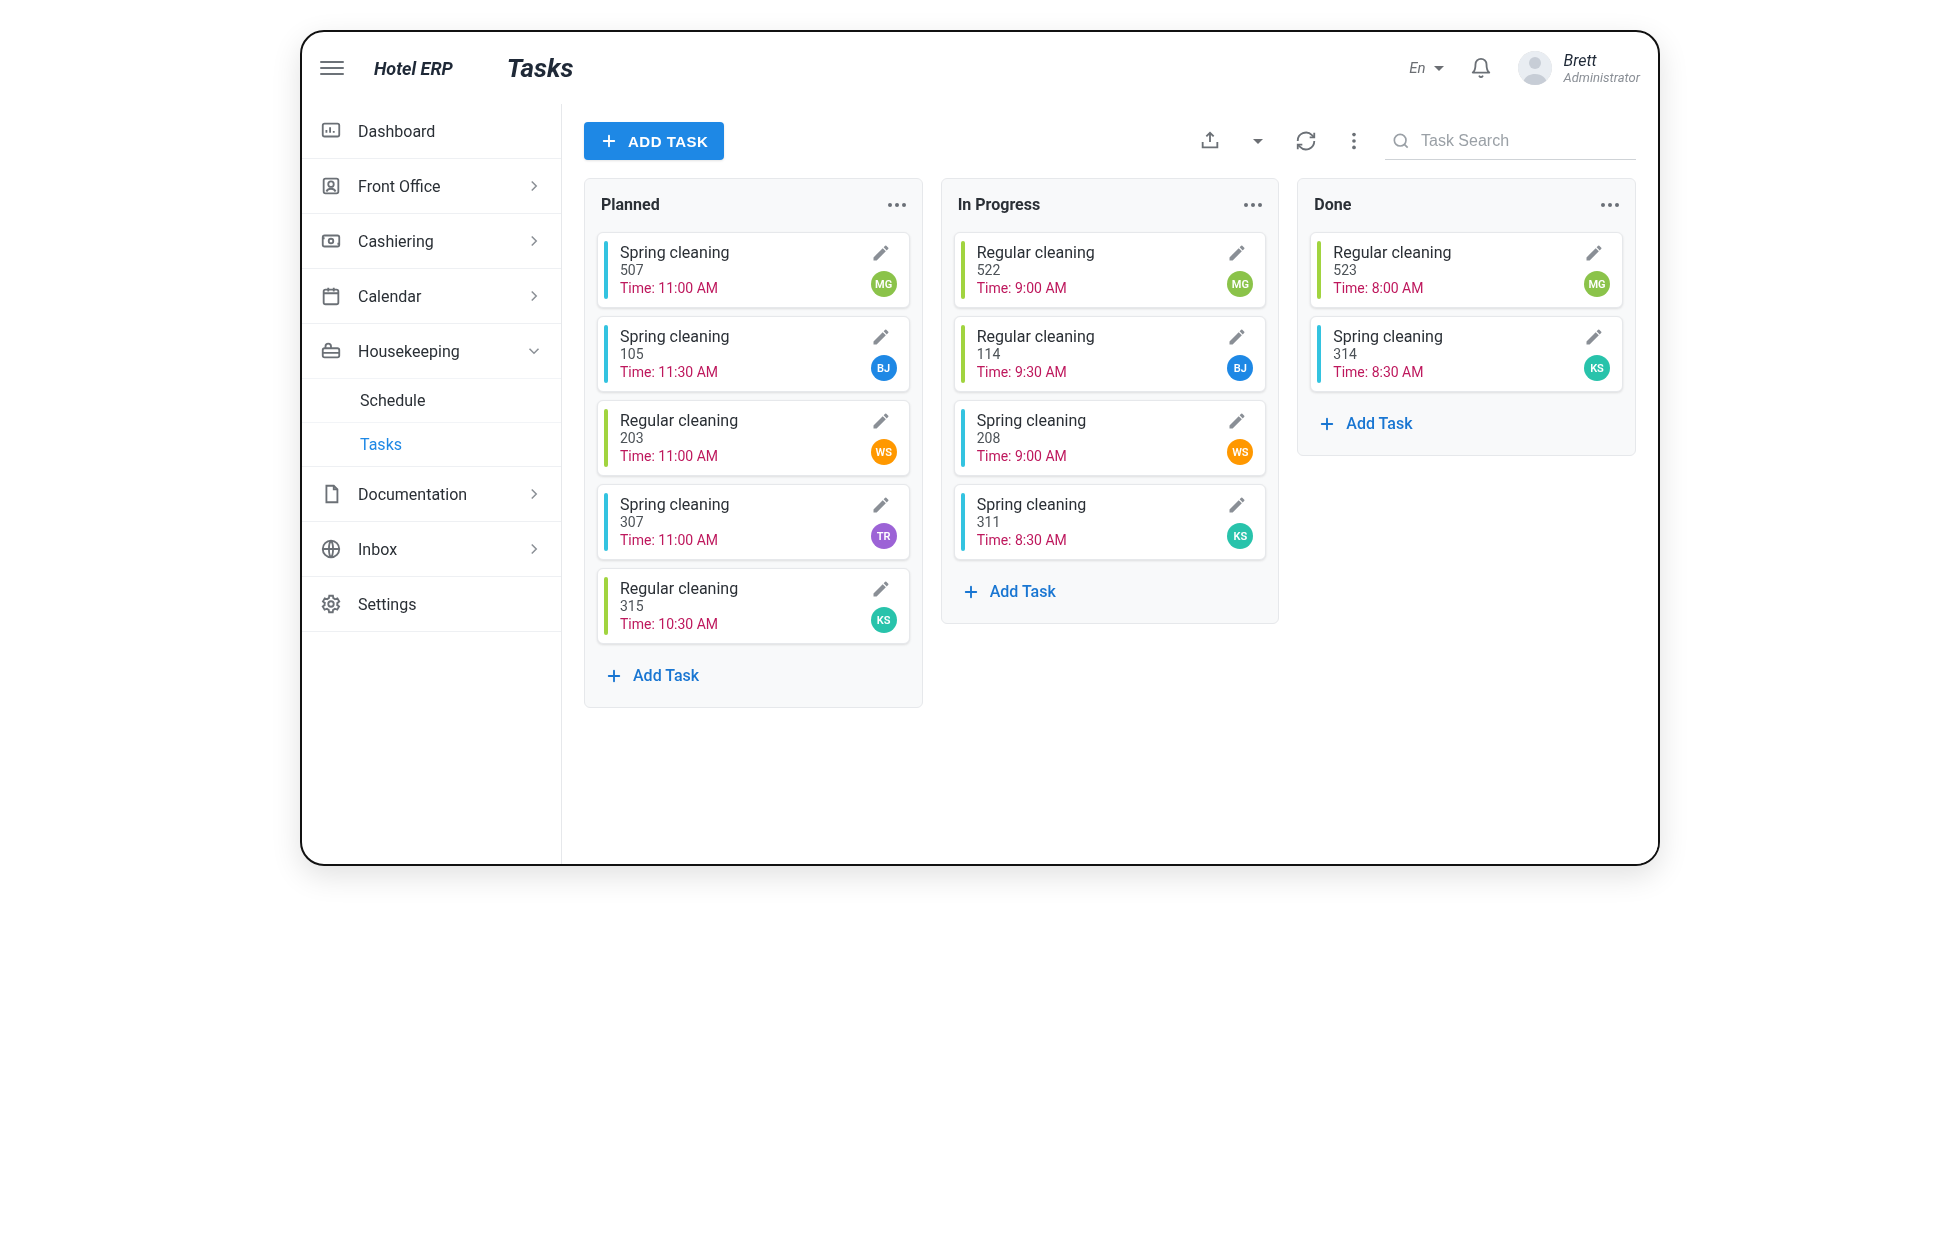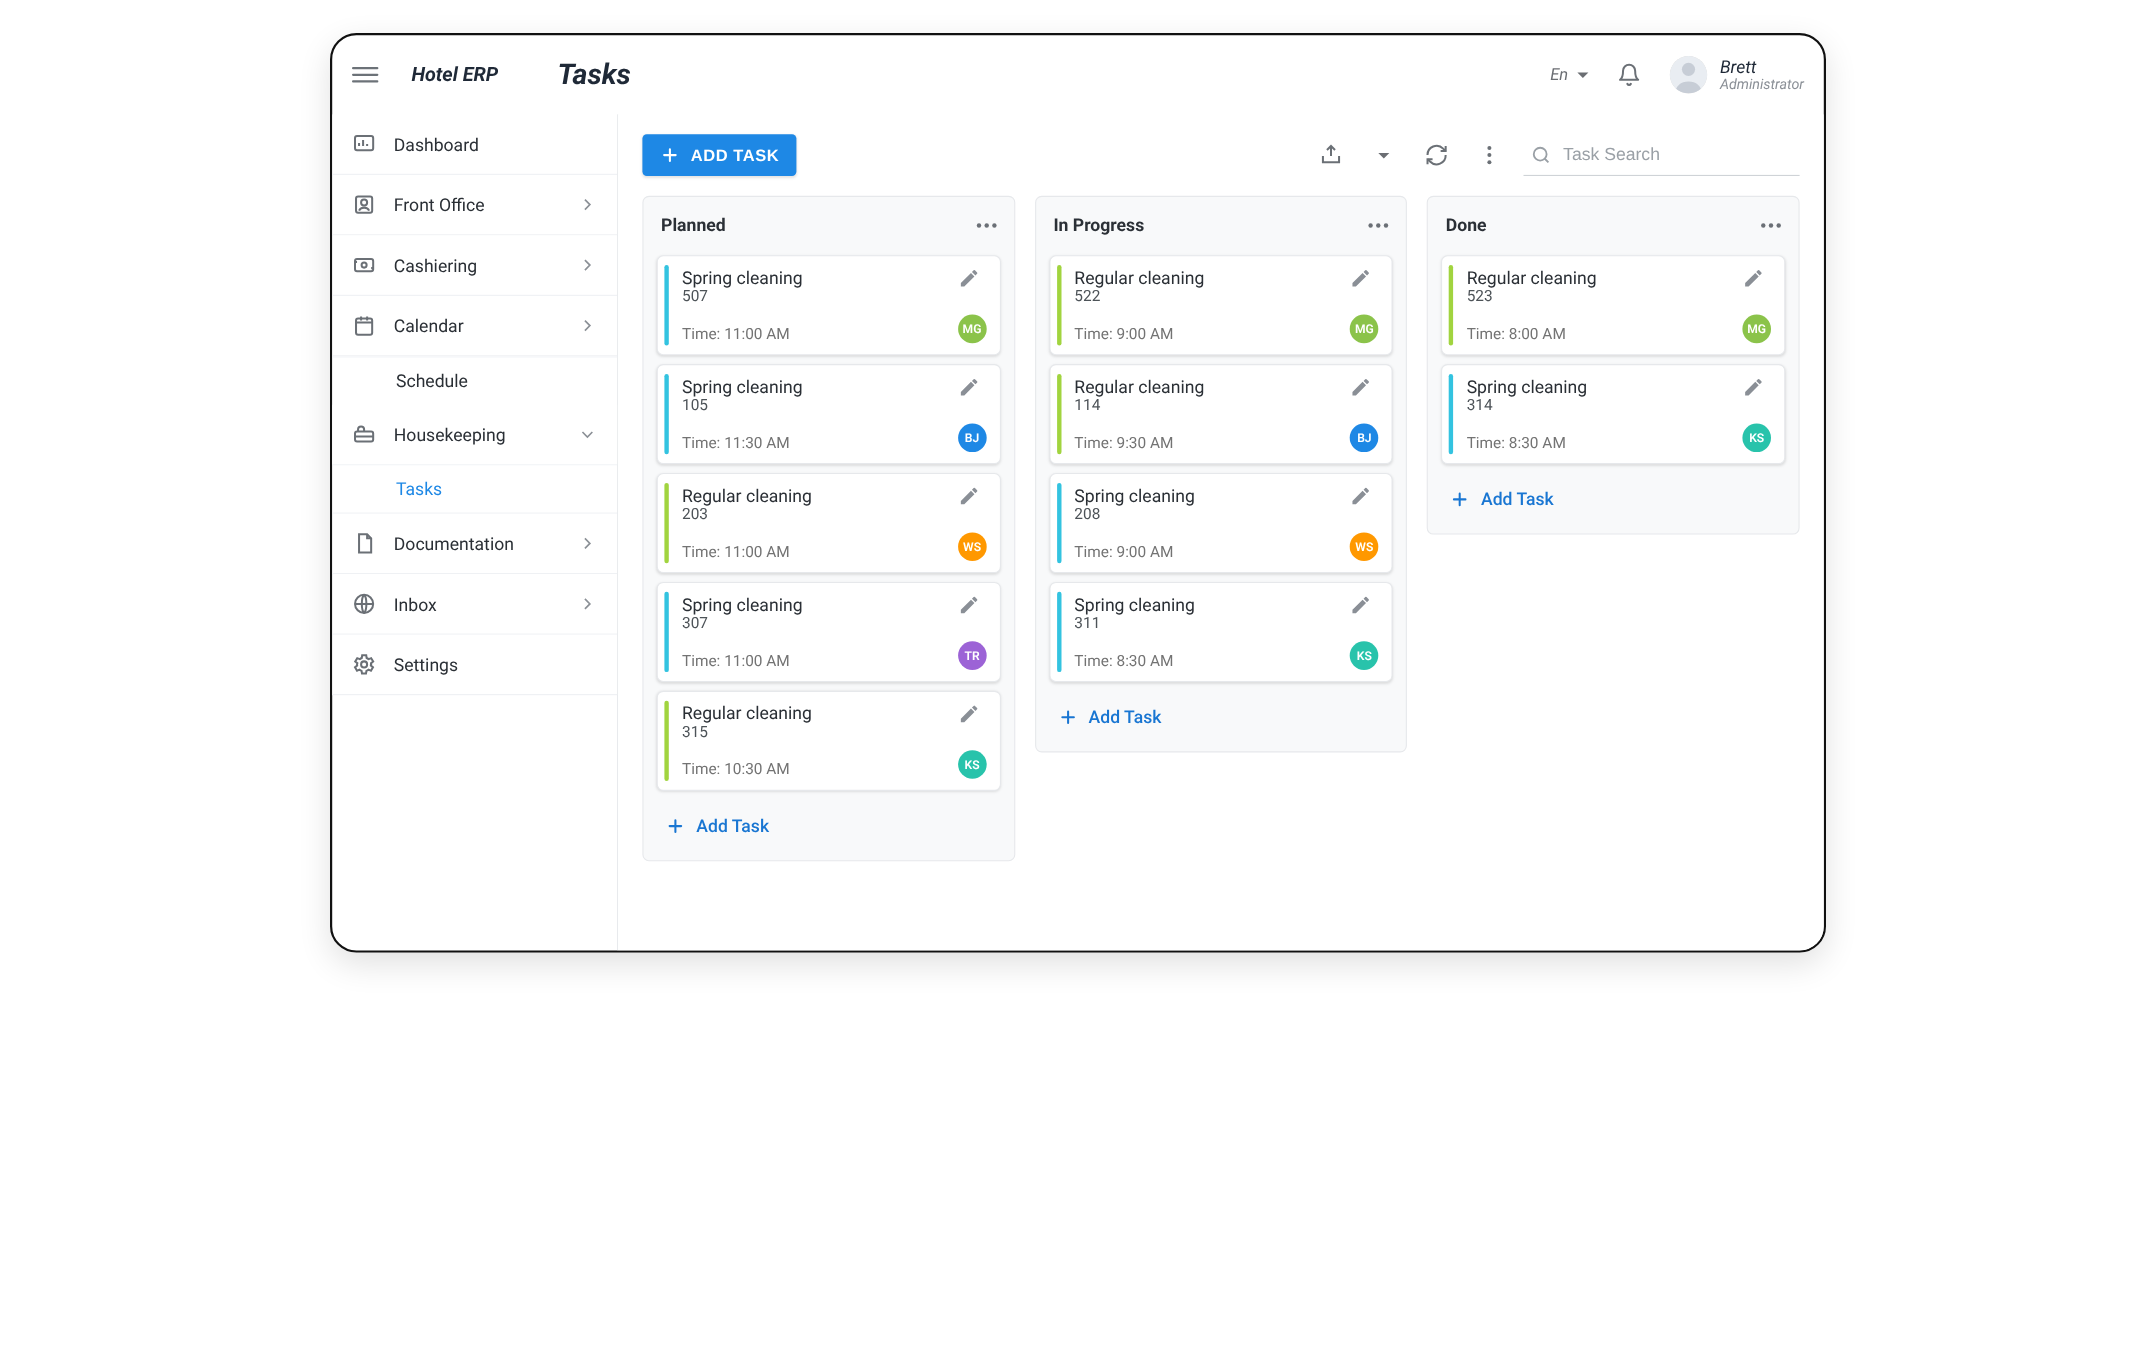--- a/index.html
+++ b/index.html
@@ -106,21 +106,21 @@
 
   .card{
     background:#fff;border:1px solid var(--border);border-radius:6px;
     margin:8px 4px;padding:10px 12px 10px 14px;position:relative;
     display:grid;grid-template-columns:1fr auto;grid-template-rows:auto auto auto;gap:2px 8px;
     box-shadow:var(--shadow);
   }
   .card .stripe{position:absolute;left:6px;top:8px;bottom:8px;width:4px;border-radius:2px;}
   .card .title{font-size:16px;color:#2a2f35;}
   .card .room{font-size:14px;color:#4d5358;}
-  .card .time{font-size:14px;color:#737373;margin-top:18px;}
+  .card .time{font-size:14px;color:#be185d;margin-top:2px;}
   .card .edit{grid-column:2;grid-row:1;align-self:flex-start;color:#8a8f96;cursor:pointer;}
   .card .assignee{grid-column:2;grid-row:3;justify-self:end;align-self:center;width:26px;height:26px;border-radius:50%;color:#fff;display:inline-flex;align-items:center;justify-content:center;font-size:11px;font-weight:600;}
   .card-inner{padding-left:8px;}
 
   .add-task{
     display:inline-flex;align-items:center;gap:10px;color:var(--primary-700);
     padding:14px 12px;cursor:pointer;font-weight:500;
   }
   .add-task .plus{width:18px;height:18px;}
 
@@ -234,36 +234,36 @@
             </span>
             <span class="nav-label">Calendar</span>
             <span class="chevron">
               <svg viewBox="0 0 24 24" fill="none" stroke="currentColor" stroke-width="2">
                   <path d="M9 6l6 6-6 6"></path>
                 </svg>
             </span>
           </div>
         </li>
         <li>
-          <div class="nav-item sub">
-            <span class="nav-label">Schedule</span>
-          </div>
           <div class="nav-item active-parent">
             <span class="nav-icon">
               <svg width="22" height="22" viewBox="0 0 24 24" fill="none" stroke="currentColor" stroke-width="2">
                   <rect x="3" y="9" width="18" height="10" rx="2"></rect>
                   <path d="M3 14h18M6 9V7a3 3 0 0 1 6 0v2"></path>
                 </svg>
             </span>
             <span class="nav-label">Housekeeping</span>
             <span class="chevron">
               <svg viewBox="0 0 24 24" fill="none" stroke="currentColor" stroke-width="2">
                   <path d="M6 9l6 6 6-6"></path>
                 </svg>
             </span>
+          </div>
+          <div class="nav-item sub">
+            <span class="nav-label">Schedule</span>
           </div>
           <div class="nav-item sub active">
             <span class="nav-label" style="color:var(--primary)">Tasks</span>
           </div>
         </li>
         <li>
           <div class="nav-item">
             <span class="nav-icon">
               <svg width="22" height="22" viewBox="0 0 24 24" fill="none" stroke="currentColor" stroke-width="2">
                   <path d="M7 3h8l4 4v14H7z"></path>

